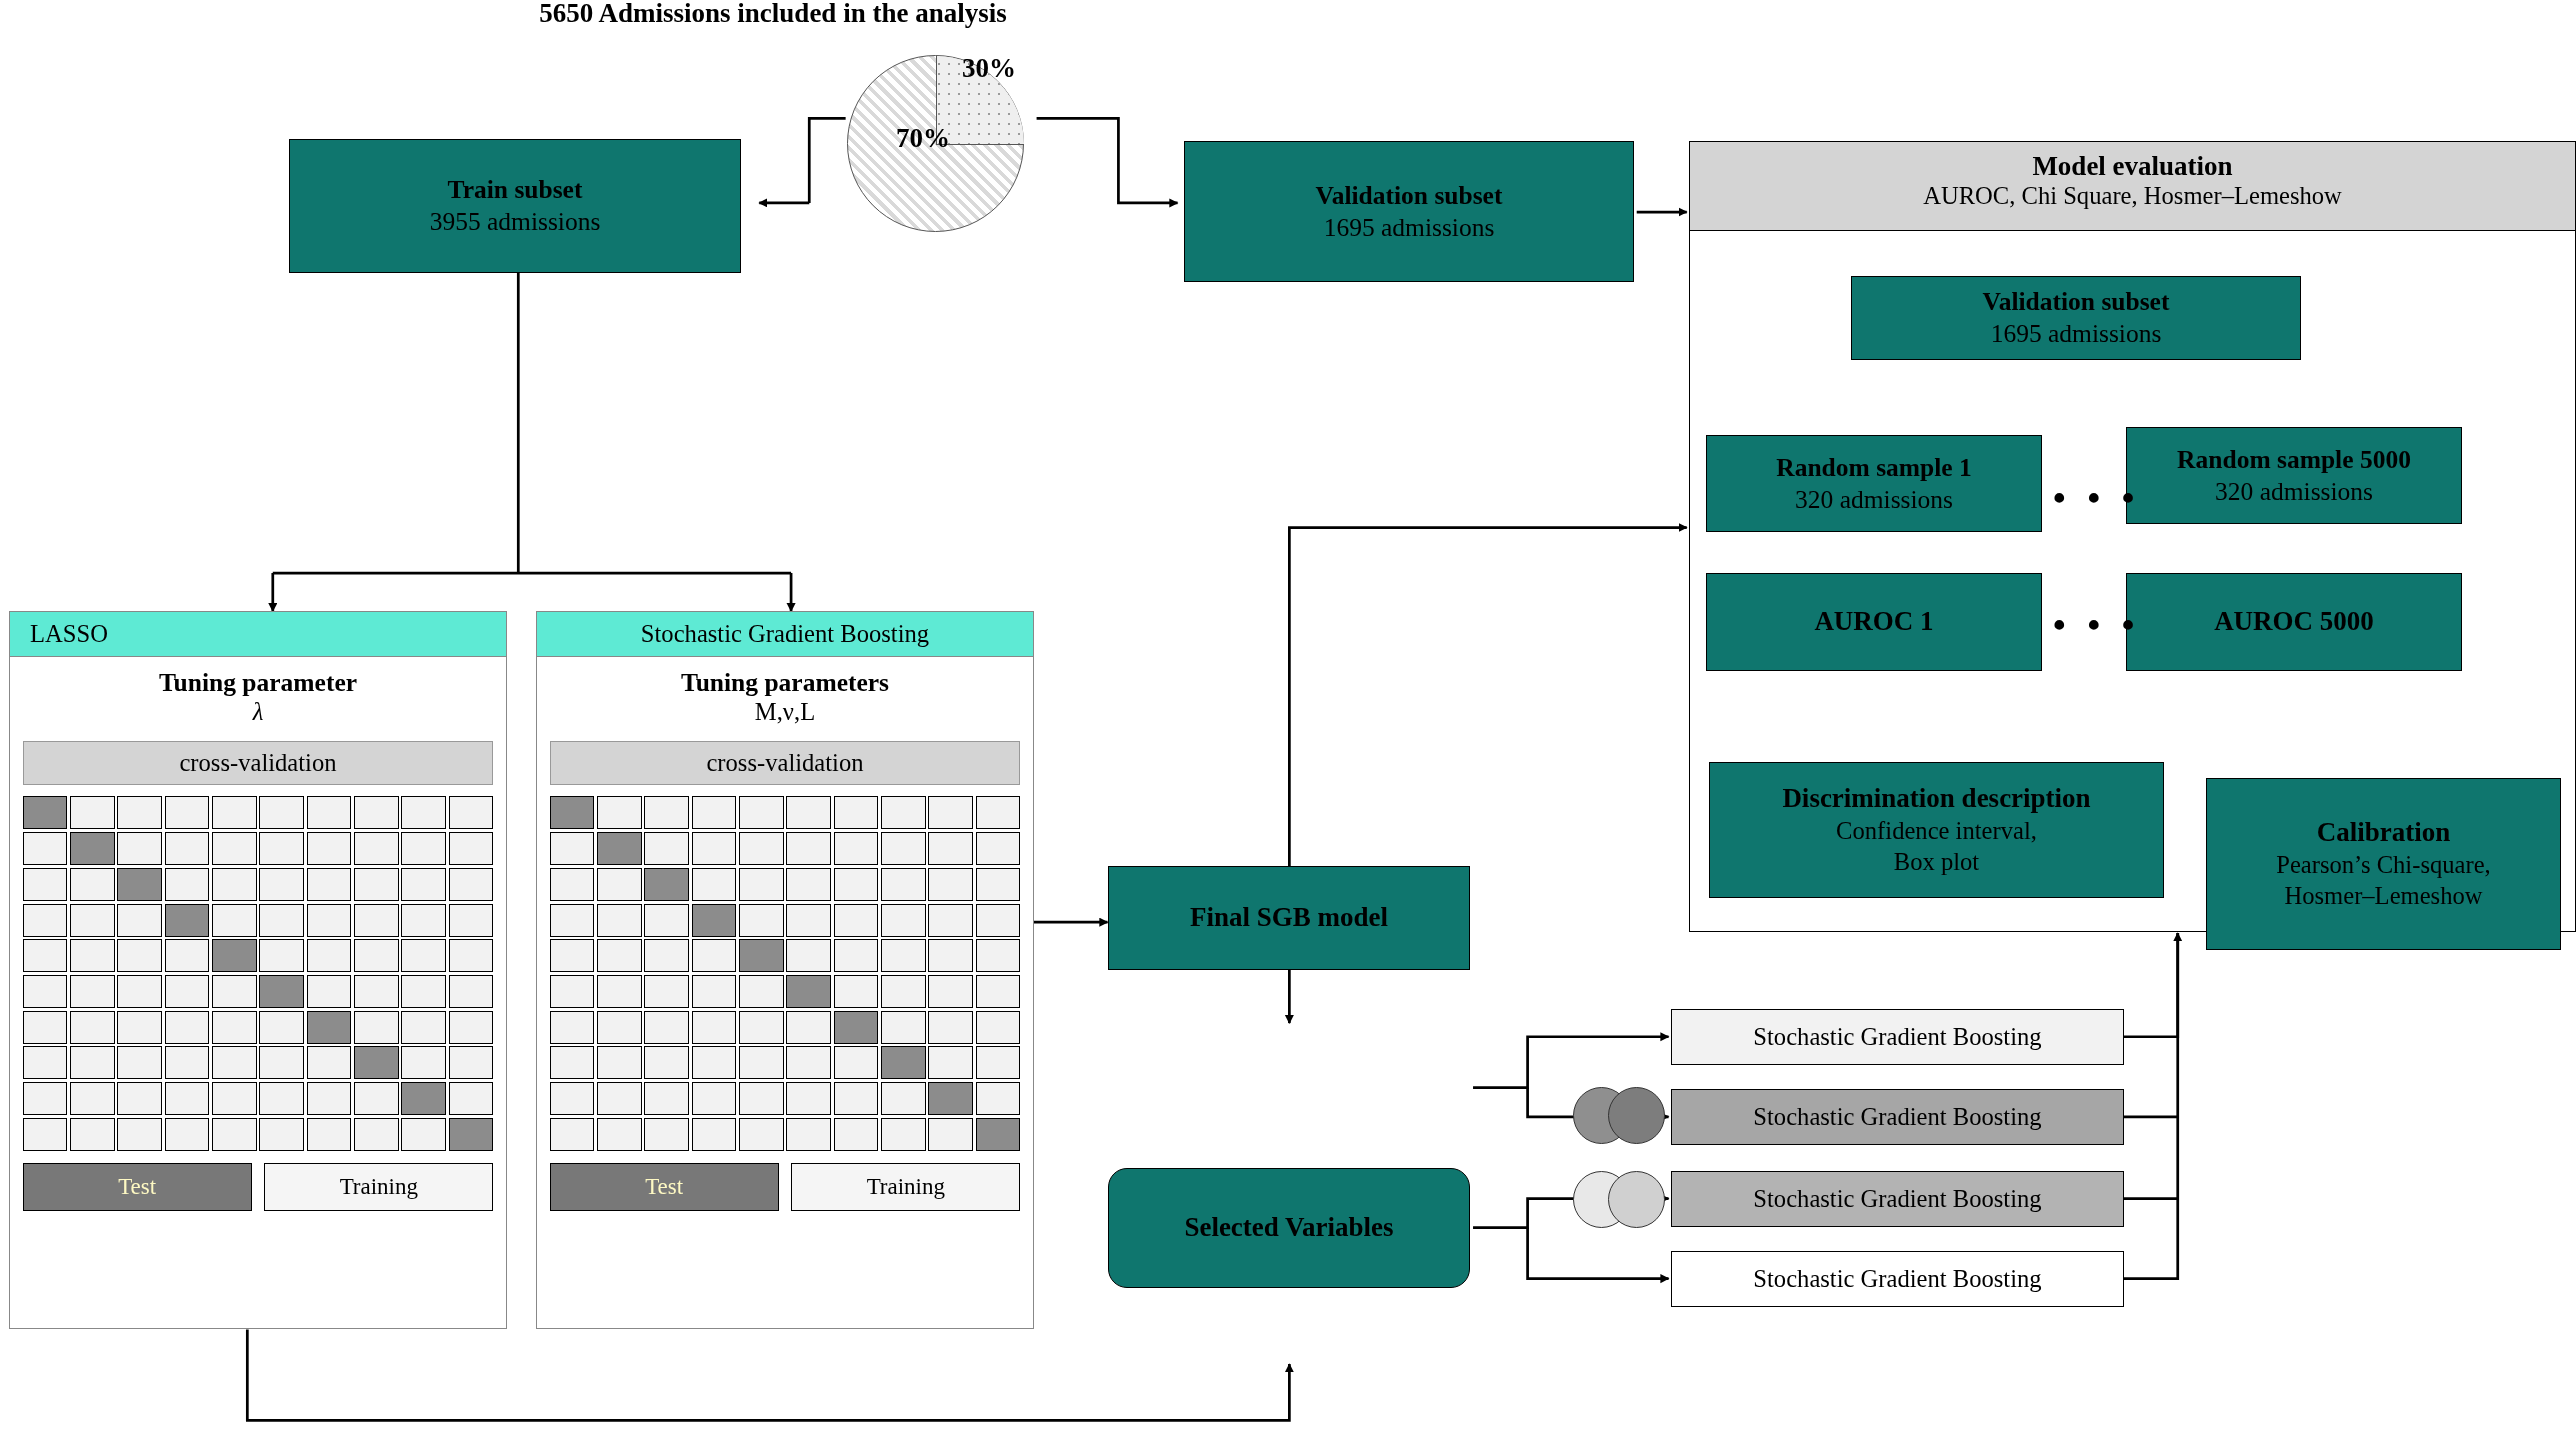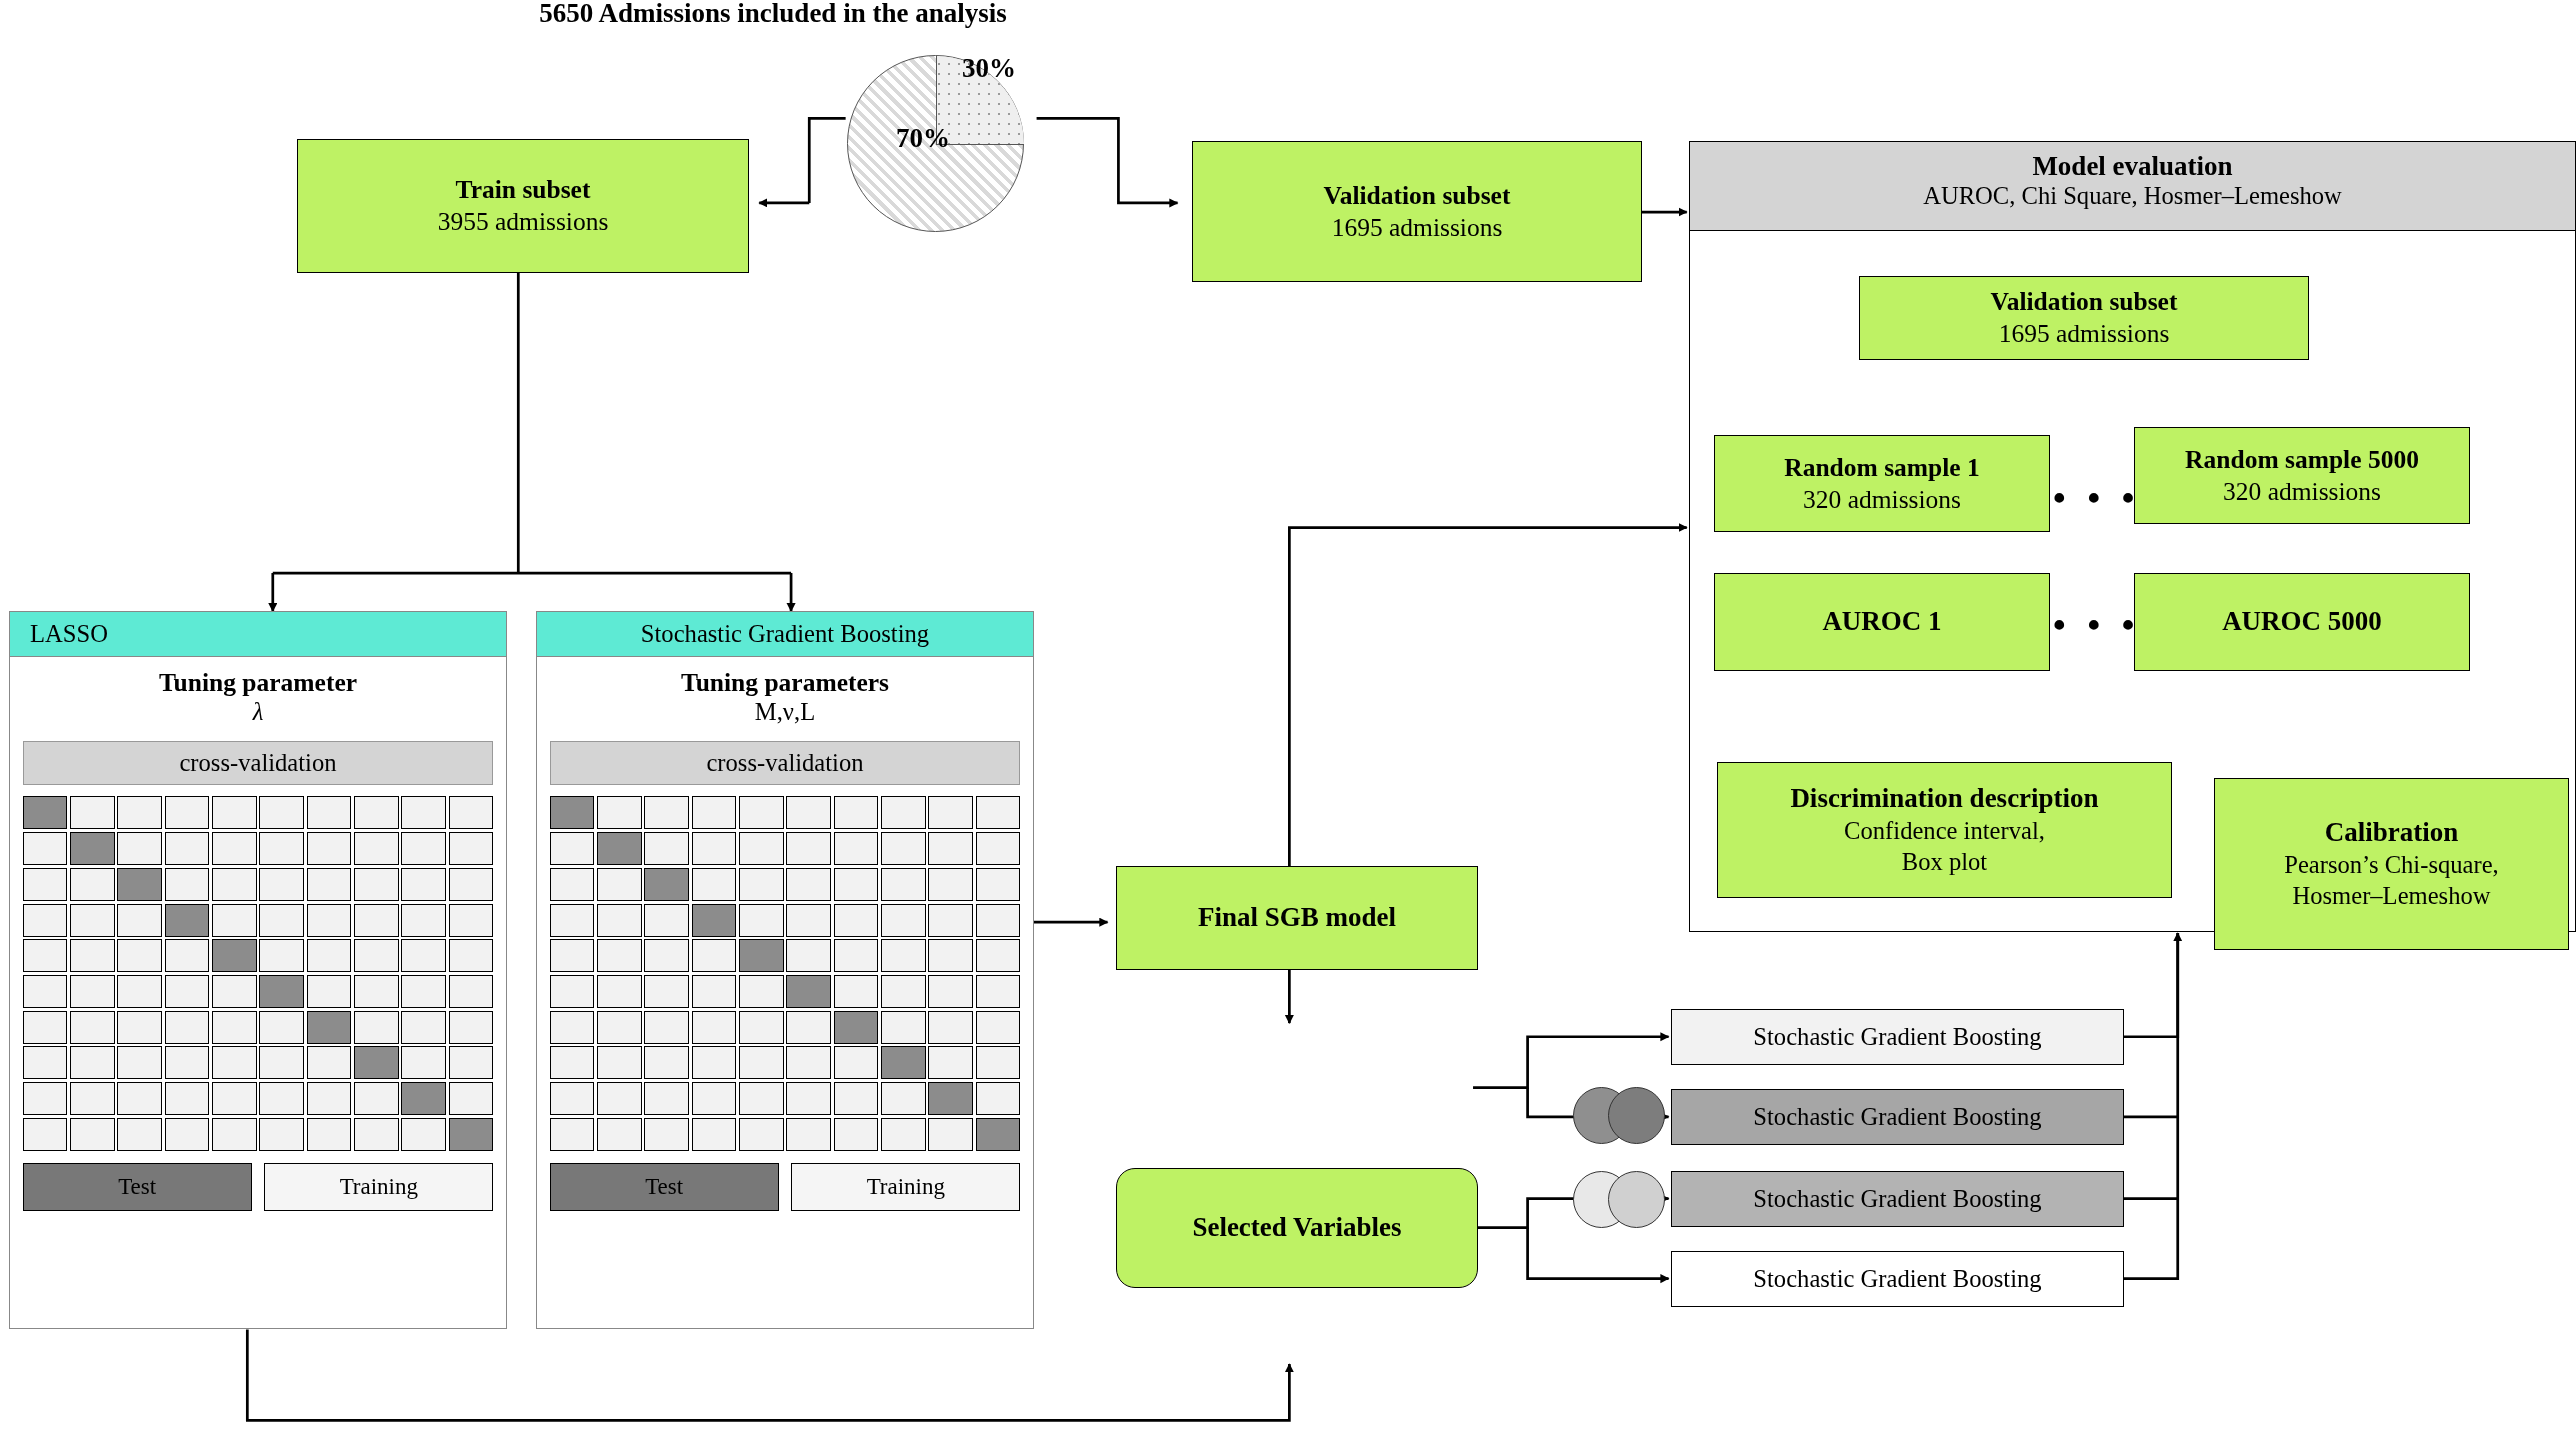--- a/index.html
+++ b/index.html
@@ -15,28 +15,27 @@
     position: relative;
     width: 2576px;
     height: 1437px;
     overflow: hidden;
     background: #fff;
   }
   .box {
     position: absolute;
     box-sizing: border-box;
     border: 1.8px solid #000;
-    background: #bef264;
+    background: #0f766e;
     display: flex;
     flex-direction: column;
     align-items: center;
     justify-content: center;
     text-align: center;
     line-height: 1.25;
-    margin-left: 8px;
   }
   .t-bold { font-weight: bold; }
   .title {
     position: absolute;
     font-weight: bold;
     text-align: center;
   }
   .lbl { display: block; }
   svg.wires {
     position: absolute;
@@ -95,21 +94,21 @@
     gap: 12.7px;
   }
   .legend > div {
     box-sizing: border-box;
     flex: 1;
     border: 1.8px solid #000;
     text-align: center;
     font-size: 23px;
     padding: 10px 0;
   }
-  .legend .test { background: #787878; color: #000000; }
+  .legend .test { background: #787878; color: #fef9c3; }
   .legend .training { background: #f5f5f5; }
   .eval-panel {
     position: absolute;
     box-sizing: border-box;
     border: 1.8px solid #000;
     background: #fff;
   }
   .eval-header {
     box-sizing: border-box;
     background: #d4d4d4;

